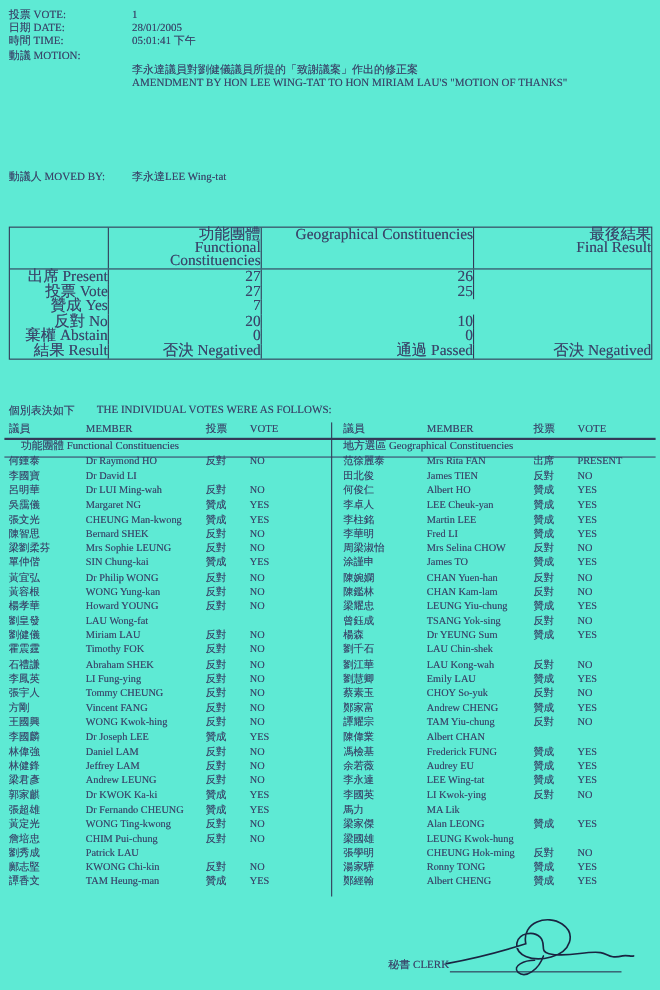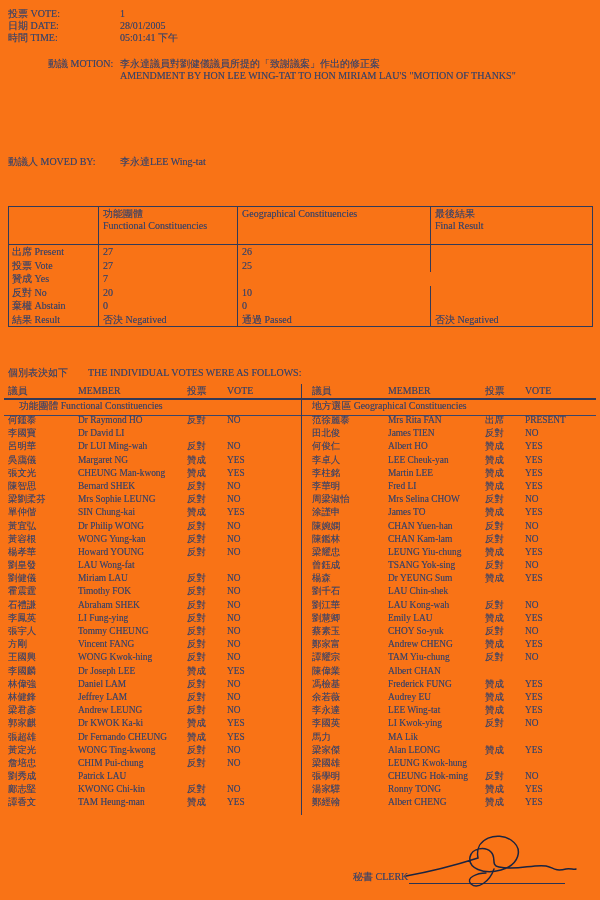--- a/index.html
+++ b/index.html
@@ -3,33 +3,34 @@
 <meta charset="utf-8">
 <style>
   html,body{margin:0;padding:0;}
   body{
     width:600px;height:900px;
     background:#e8e8e6;
     font-family:"Liberation Serif","DejaVu Serif",serif;
   }
   .page{
     position:relative;width:600px;height:900px;overflow:hidden;
-    background:#f97316;
+    background:#5eead4;
     color:#3b4569;
     text-shadow:0 0 .4px rgba(45,55,100,.55);
   }
   .abs{position:absolute;white-space:nowrap;}
   .lbl{font-size:10px;line-height:12px;}
   .val{font-size:10px;line-height:12px;}
 
   
   .sum{
     position:absolute;left:8px;top:206px;width:583px;
     border:1.6px solid #333a58;
-    font-size:10px;
+    font-size:14px;
+    text-align:right;
   }
   .sum-grid{display:grid;grid-template-columns:89px 139px 193px 1fr;}
   .sum-head{border-bottom:1.5px solid #333a58;}
   .sum-head .cell{height:36px;padding:1px 0 0 4px;}
   .cell{border-left:1.2px solid #333a58;line-height:12px;}
   .cell:first-child{border-left:none;}
   .sum-row .cell{height:13.5px;line-height:13.5px;padding-left:4px;overflow:visible;white-space:nowrap;}
   .sum-row .cell.labelcell{padding-left:3px;}
   .sum-row .indent{padding-left:30px;}
 
@@ -63,21 +64,21 @@
 
   <span class="abs lbl" style="left:8px;top:8px;">投票 VOTE:</span>
   <span class="abs val" style="left:120px;top:8px;">1</span>
 
   <span class="abs lbl" style="left:8px;top:20px;">日期 DATE:</span>
   <span class="abs val" style="left:120px;top:20px;">28/01/2005</span>
 
   <span class="abs lbl" style="left:8px;top:32px;">時間 TIME:</span>
   <span class="abs val" style="left:120px;top:32px;">05:01:41 下午</span>
 
-  <span class="abs lbl" style="left:8px;top:58px;margin-left:40px;">動議 MOTION:</span>
+  <span class="abs lbl" style="left:8px;top:46px;">動議 MOTION:</span>
   <span class="abs val" style="left:120px;top:70px;">AMENDMENT BY HON LEE WING-TAT TO HON MIRIAM LAU'S "MOTION OF THANKS"</span>
   <span class="abs val" style="left:120px;top:58px;">李永達議員對劉健儀議員所提的「致謝議案」作出的修正案</span>
 
   <span class="abs lbl" style="left:8px;top:156px;">動議人 MOVED BY:</span>
   <span class="abs val" style="left:120px;top:156px;">李永達LEE Wing-tat</span>
 
   <div class="sum">
     <div class="sum-grid sum-head">
       <div class="cell"></div>
       <div class="cell">

